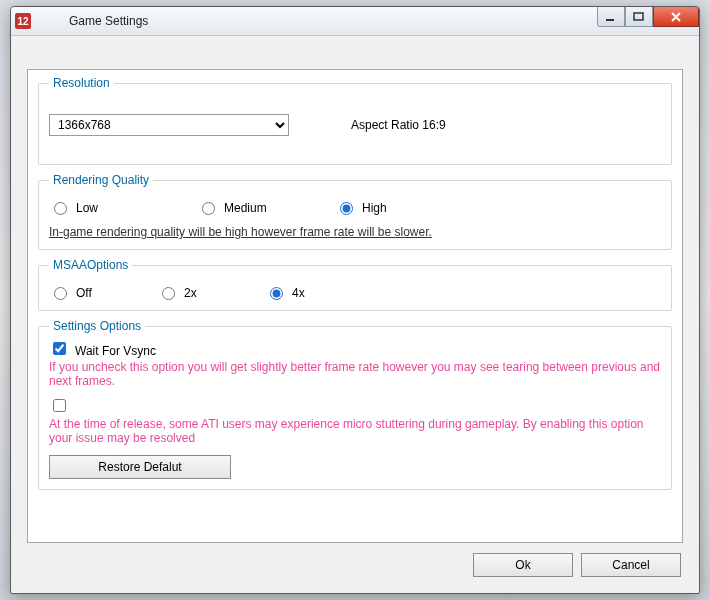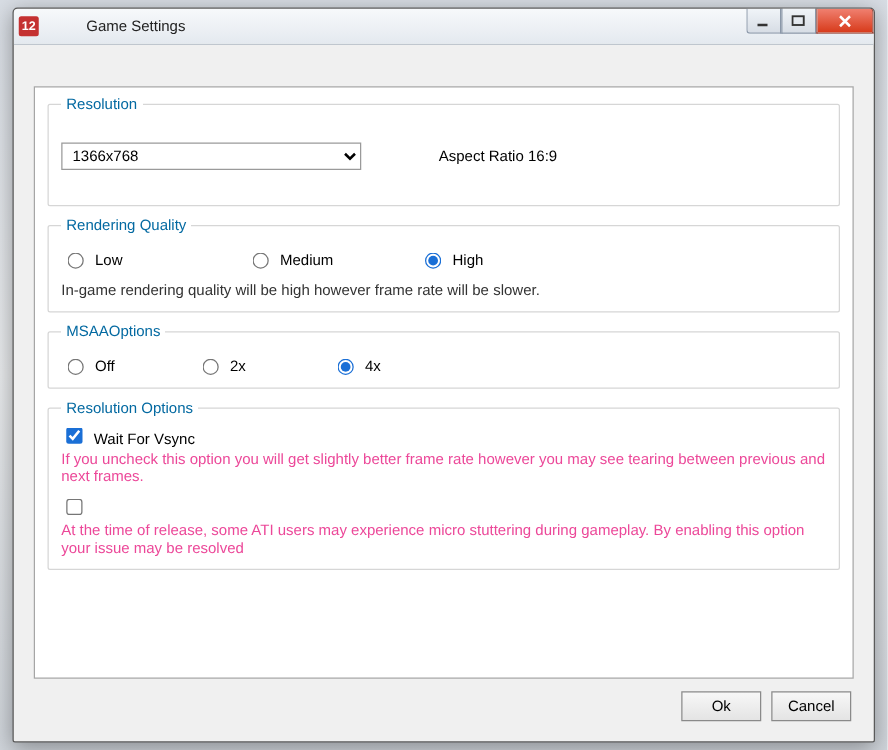--- a/index.html
+++ b/index.html
@@ -19,25 +19,25 @@
   .tab.active { background:#fff; z-index:2; border-bottom:1px solid #fff; }
   .tabpanel { position:absolute; left:8px; right:8px; top:28px; bottom:42px; background:#fff; border:1px solid #a5a5a5; padding:6px 10px 10px 10px; overflow:hidden; }
   fieldset { border:1px solid #d6d6d6; border-radius:2px; margin:0 0 8px 0; padding:6px 10px 10px 10px; }
   legend { padding:0 4px; color:#0369a1; }
   .row { display:flex; align-items:center; gap:28px; margin-top:6px; }
   select { width:240px; height:22px; border:1px solid #9a9a9a; background:#fff; padding:1px 4px; }
   .aspect { margin-left:34px; }
   label.radio, label.check { display:flex; align-items:flex-end; gap:6px; }
   input[type=radio] { accent-color:#1a6fd6; }
   input[type=checkbox] { accent-color:#1a6fd6; }
-  .hint { margin-top:10px; color:#333; }
+  .hint { margin-top:10px; color:#333;text-decoration:underline; }
   .hint2 { margin-top:2px; color:#ec4899; }
   .restore { width:182px; height:24px; border:1px solid #8a8a8a; background:linear-gradient(#f7f7f7,#e4e4e4); margin-top:2px; }
   .footer { position:absolute; right:10px; bottom:8px; display:flex; gap:8px; }
-  .btn { width:64px; height:24px; border:1px solid #8a8a8a; background:linear-gradient(#f7f7f7,#e4e4e4); }
+  .btn { width:100px; height:24px; border:1px solid #8a8a8a; background:linear-gradient(#f7f7f7,#e4e4e4); }
   .rq-row label.radio:nth-child(1){ min-width:120px;}
   .rq-row label.radio:nth-child(2){ min-width:110px;}
   .ms-row label.radio:nth-child(1){ min-width:80px;}
   .ms-row label.radio:nth-child(2){ min-width:80px;}
 </style>
 </head>
 <body>
 
 <div class="window">
   <div class="titlebar">
@@ -107,30 +107,31 @@
               <span>2x</span>
             </label>
           <label class="radio">
               <input type="radio" name="ms" checked="" style="">
               <span>4x</span>
             </label>
         </div>
       </fieldset>
 
       <fieldset>
-        <legend>Resolution Options</legend>
+        <legend>Settings Options</legend>
         <label class="check">
             <input type="checkbox" checked="" style="">
             <span>Wait For Vsync</span>
           </label>
         <div class="hint2">If you uncheck this option you will get slightly better frame rate however you may see tearing between previous and next frames.</div>
         <label class="check" style="margin-top:8px;">
             <input type="checkbox" style="">
           </label>
         <div class="hint2">At the time of release, some ATI users may experience micro stuttering during gameplay. By enabling this option your issue may be resolved</div>
+        <button class="restore" style="margin-top:10px;">Restore Defalut</button>
       </fieldset>
 
     </div>
 
     <div class="footer">
       <button class="btn">Ok</button>
       <button class="btn">Cancel</button>
     </div>
   </div>
 </div>

